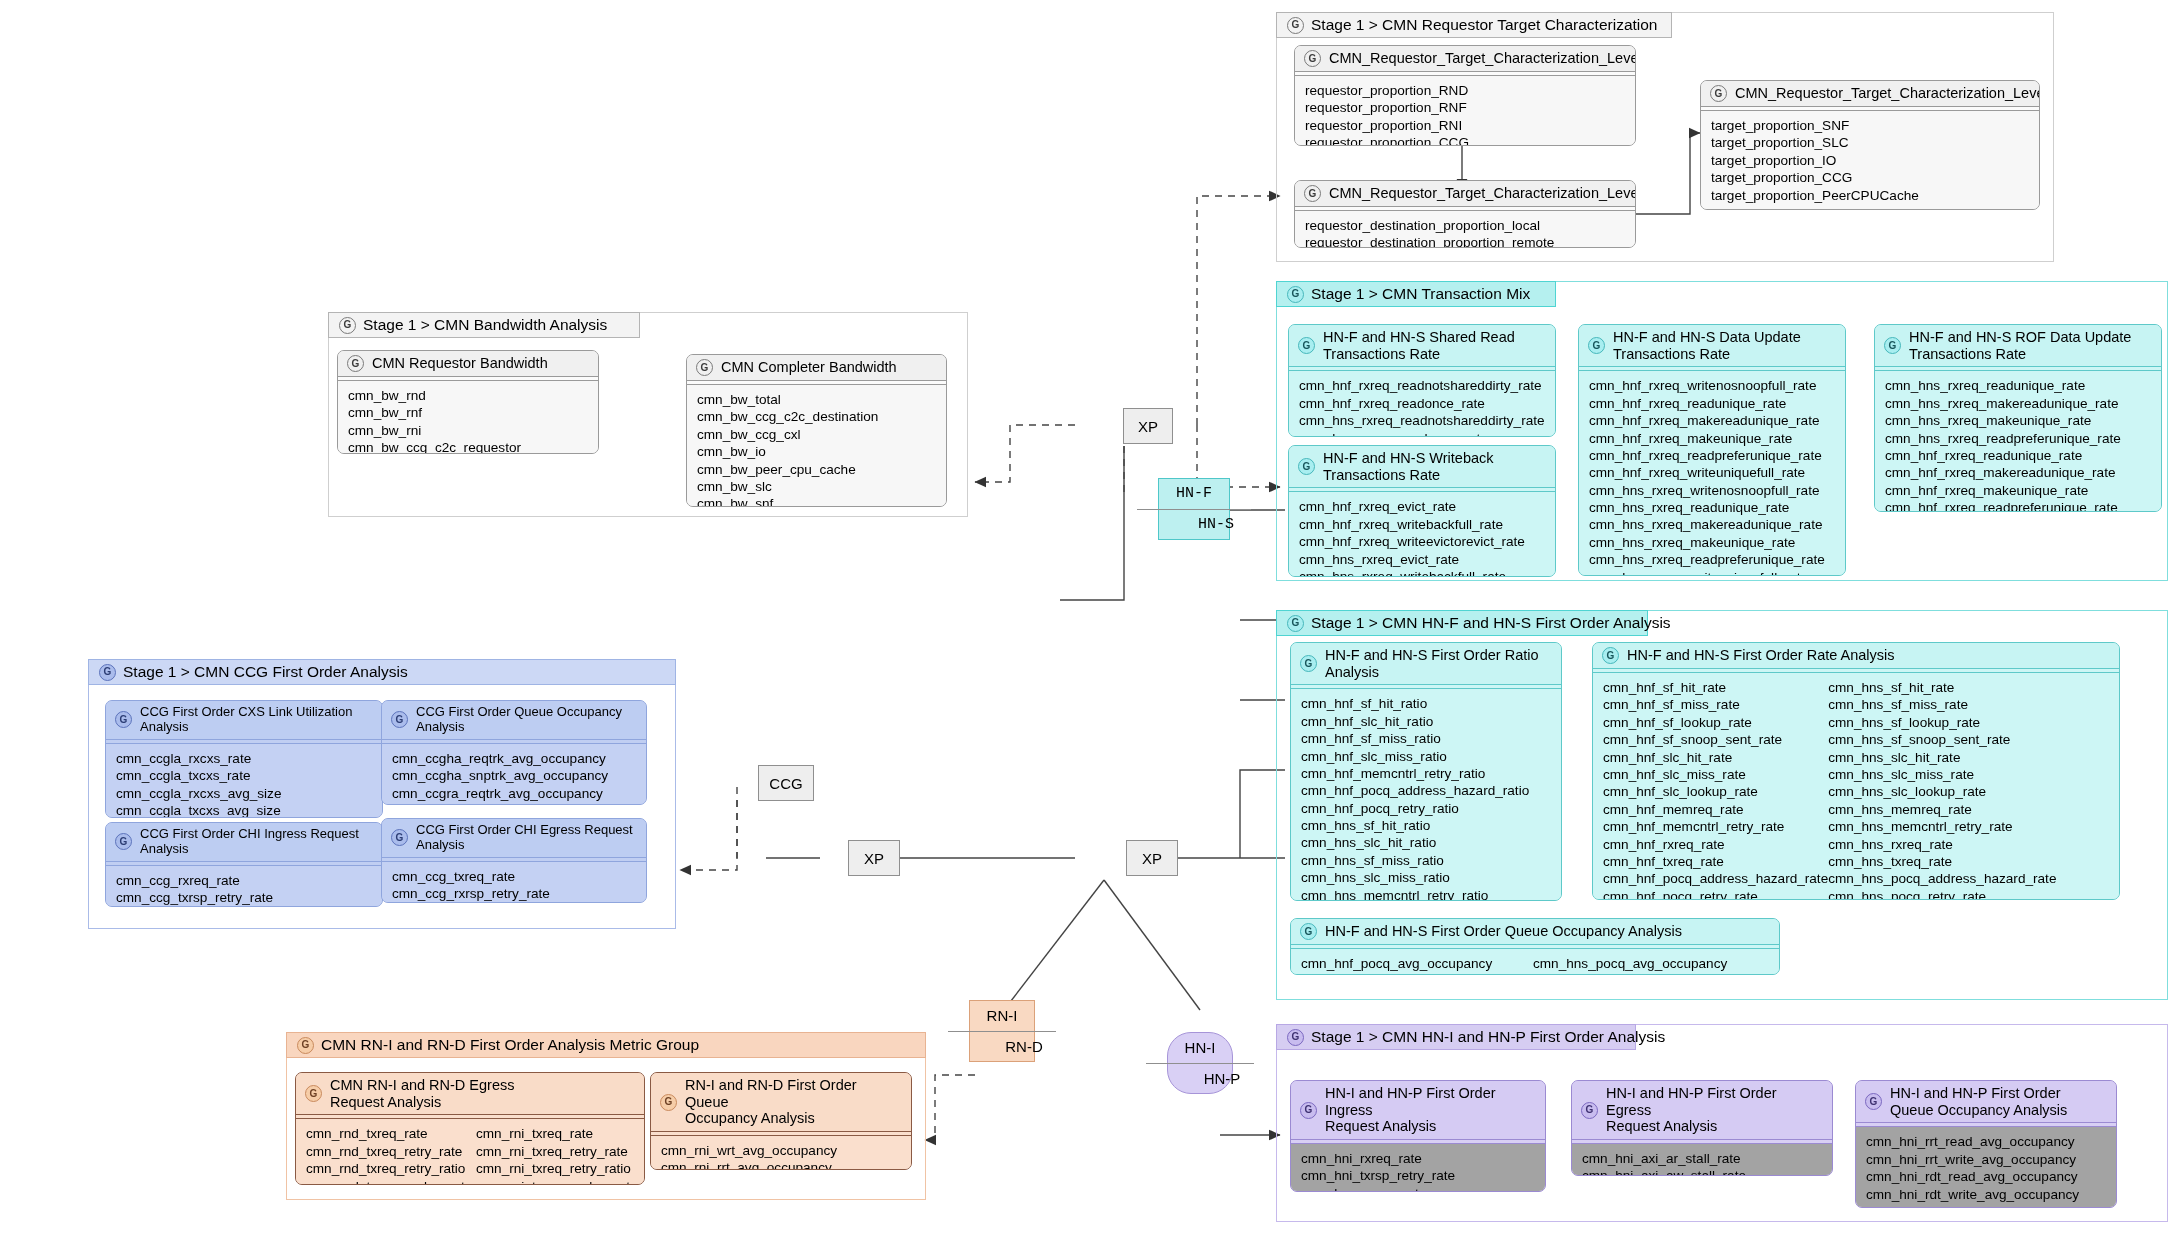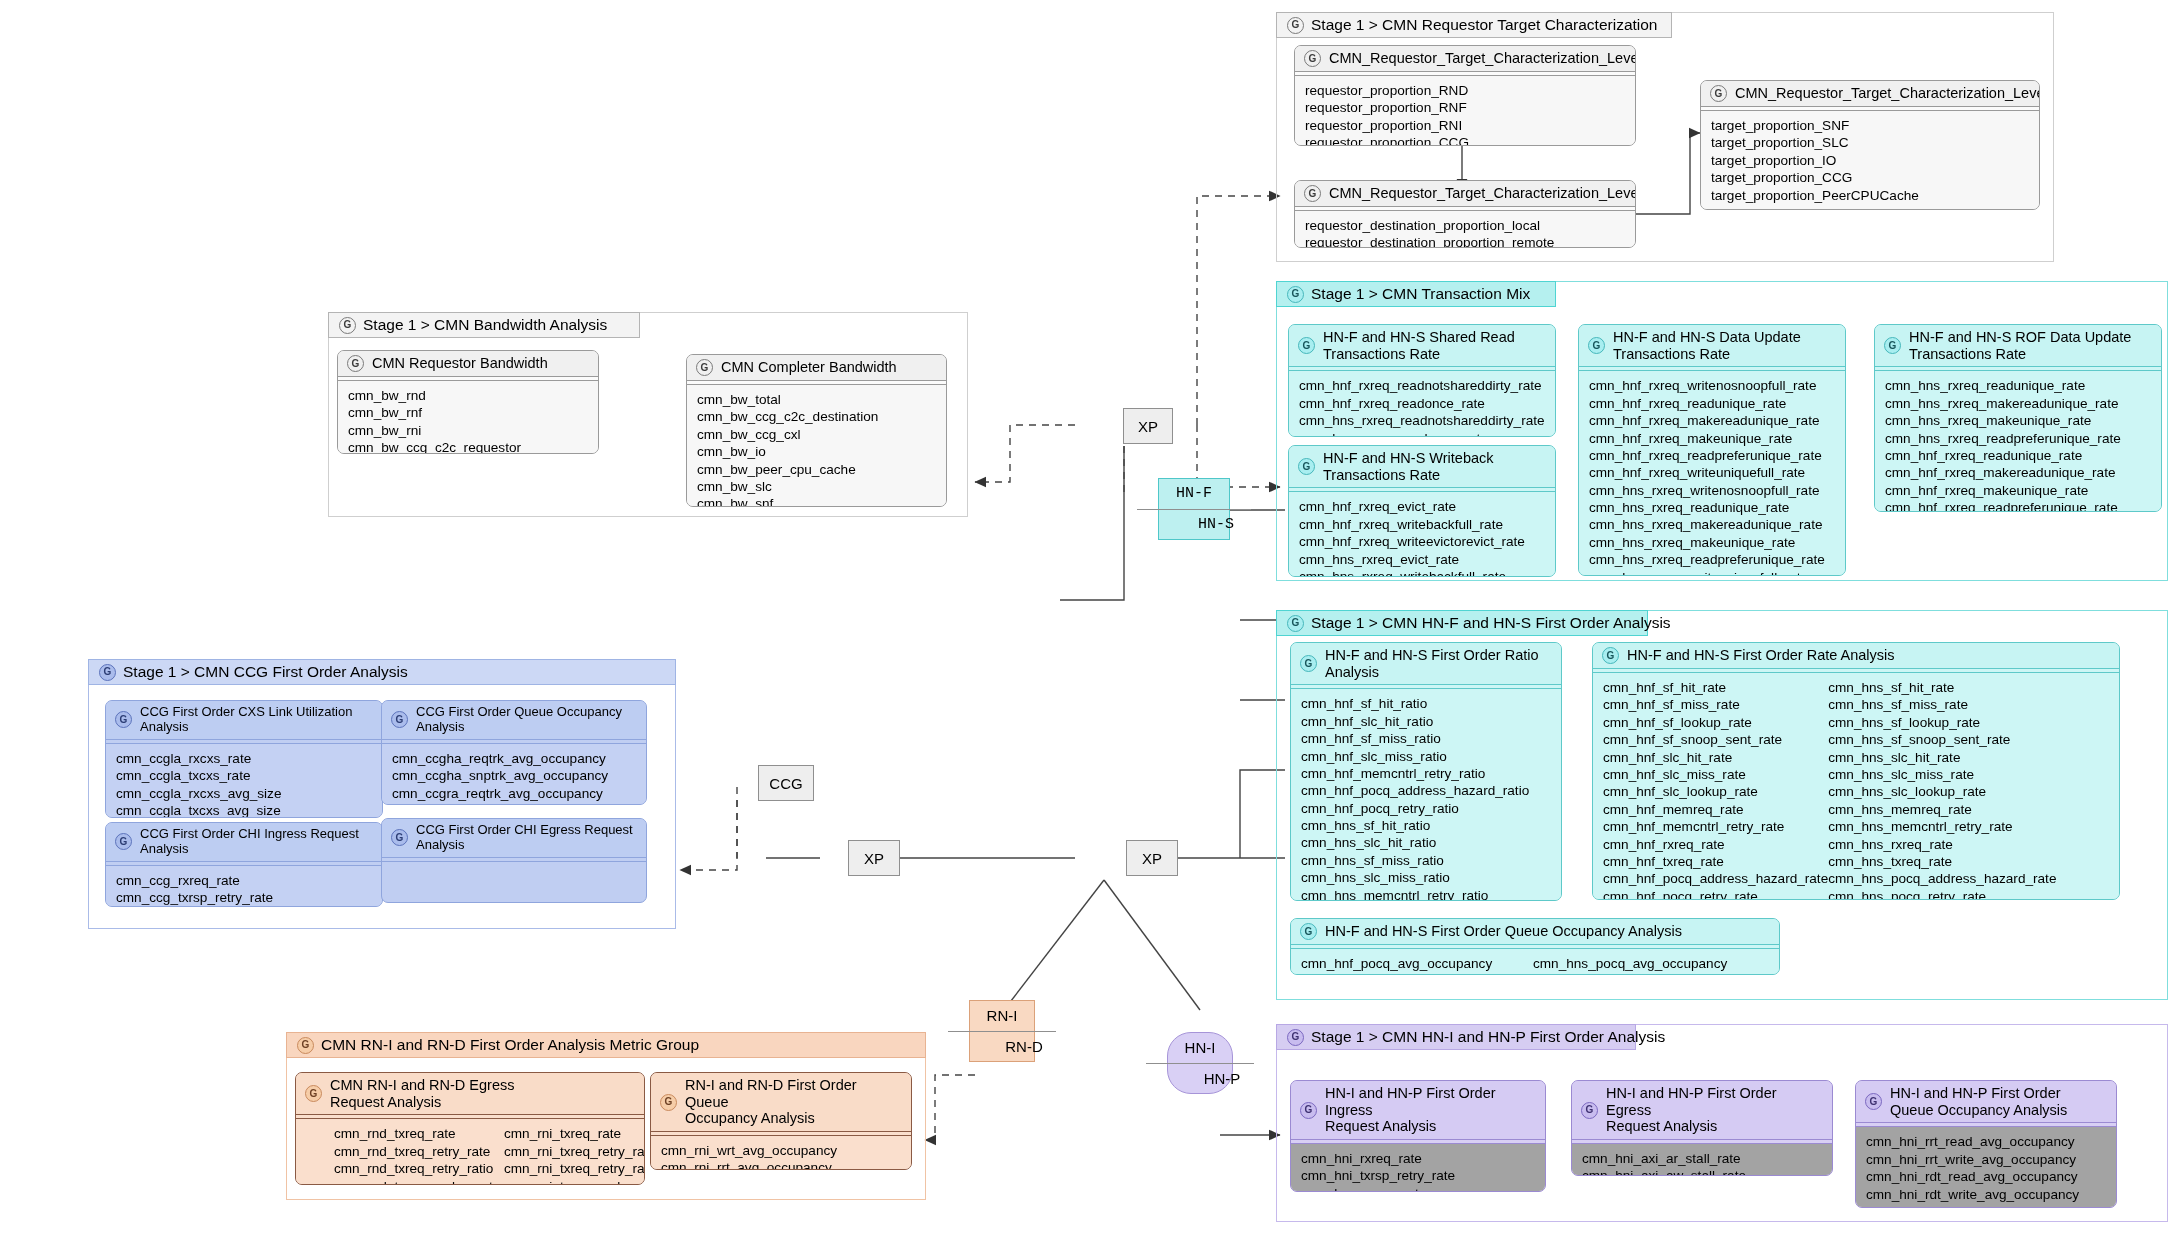--- a/index.html
+++ b/index.html
@@ -347,20 +347,24 @@
     </div>
   </div>
 
   <div class="box b-blue" style="left:381px;top:818px;width:266px;height:85px;">
     <div class="box-title">
       <span class="gicon">G</span>
       <span class="t" style="font-size:13px;">CCG First Order CHI Egress Request
 Analysis</span>
     </div>
     <div class="box-sep"></div>
+    <div class="box-body">
+      <div class="row">cmn_ccg_txreq_rate</div>
+      <div class="row">cmn_ccg_rxrsp_retry_rate</div>
+    </div>
   </div>
 
   <div class="group g-cyan-area" style="left:1276px;top:610px;width:892px;height:390px;"></div>
   <div class="group-hdr t-cyan" style="left:1276px;top:610px;width:372px;">
     <span class="gicon" style="border-color:#46b7bb;background:#a8eef0;color:#17555a;">G</span>
     <span>Stage 1 &gt; CMN HN-F and HN-S First Order Analysis</span>
   </div>
 
   <div class="box b-cyan" style="left:1290px;top:642px;width:272px;height:259px;">
     <div class="box-title">
@@ -449,21 +453,21 @@
   </div>
 
   <div class="box b-peach" style="left:295px;top:1072px;width:350px;height:113px;">
     <div class="box-title">
       <span class="gicon">G</span>
       <span class="t">CMN RN-I and RN-D Egress
 Request Analysis</span>
     </div>
     <div class="box-sep"></div>
     <div class="box-body two-col">
-      <div class="col" style="min-width:170px;margin-left:28px;">
+      <div class="col" style="min-width:170px;">
         <div class="row">cmn_rnd_txreq_rate</div>
         <div class="row">cmn_rnd_txreq_retry_rate</div>
         <div class="row">cmn_rnd_txreq_retry_ratio</div>
         <div class="row">cmn_rnd_txreq_replay_rate</div>
       </div>
       <div class="col">
         <div class="row">cmn_rni_txreq_rate</div>
         <div class="row">cmn_rni_txreq_retry_rate</div>
         <div class="row">cmn_rni_txreq_retry_ratio</div>
         <div class="row">cmn_rni_txreq_replay_rate</div>

